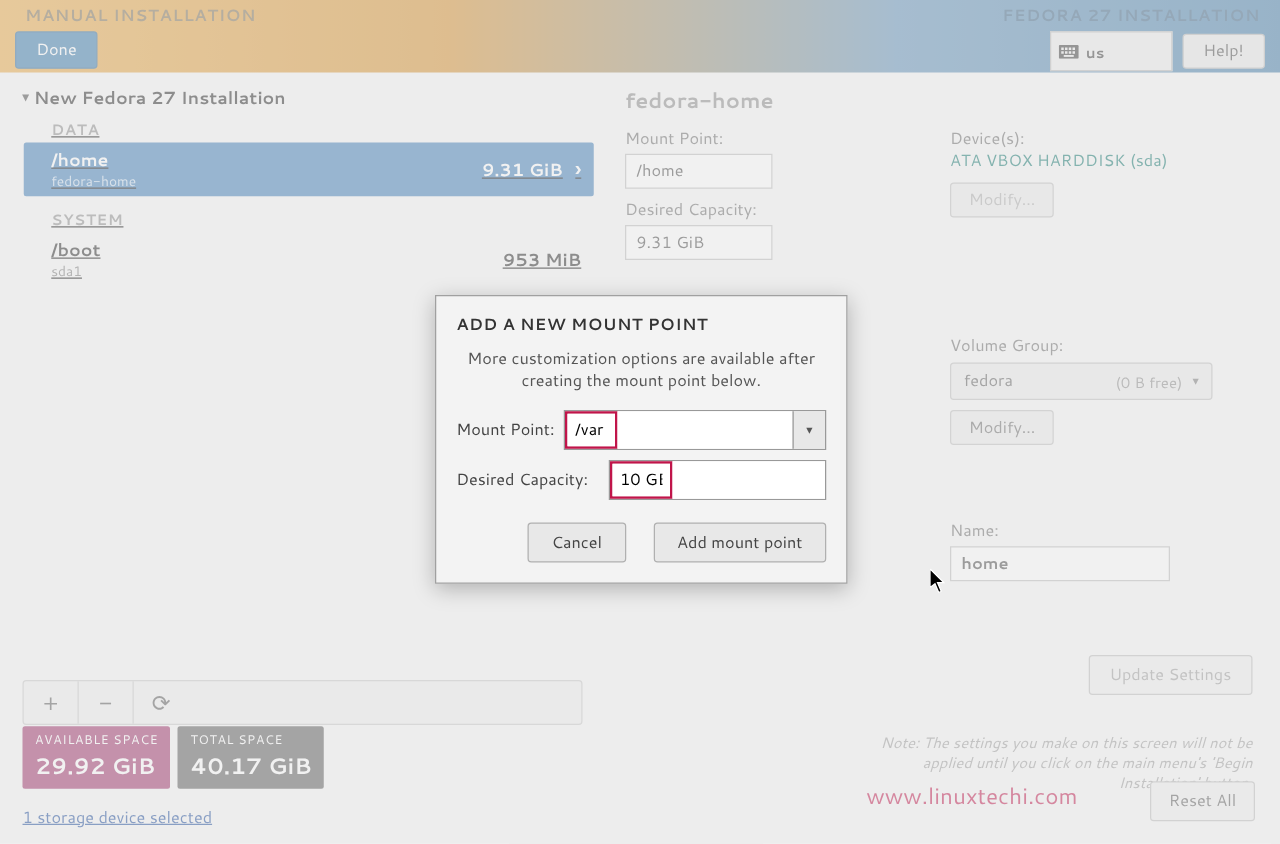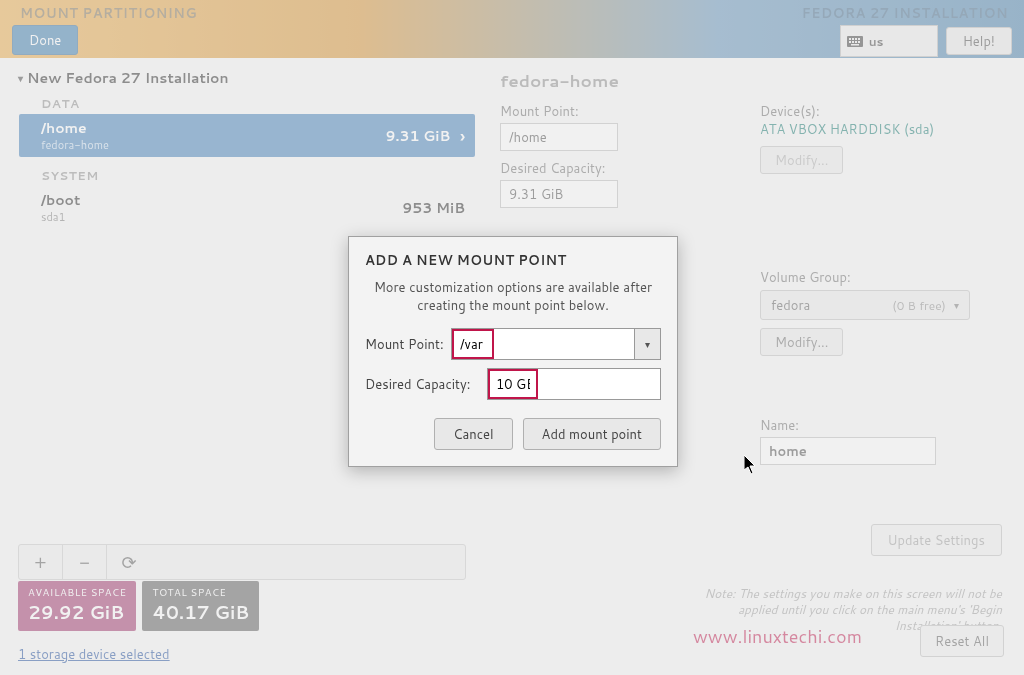--- a/index.html
+++ b/index.html
@@ -34,21 +34,21 @@
   }
 
   
   .main { display: flex; height: 522px; }
   .left-pane { width: 482px; padding: 10px 6px 0 18px; position: relative; }
   .right-pane { flex: 1; padding: 10px 22px 0 18px; position: relative; }
 
   .tree-header { display: flex; align-items: center; gap: 4px; font-weight: bold; font-size: 14px; color: #222; margin-bottom: 2px;}
   .tree-header .chev { color:#444; font-size:10px; }
 
-  .tree { border: 1px solid transparent; }
+  .tree { border: 1px solid transparent; text-decoration: underline; }
   .section-label { color: #8a8a8a; font-size: 12px; font-weight: 600; letter-spacing: 0.5px; padding: 4px 0 2px 22px;}
   .tree-item { display:flex; align-items:center; justify-content:space-between; padding: 4px 10px 4px 22px; }
   .tree-item .ti-left { display:flex; flex-direction:column; }
   .tree-item .mount { font-size: 14px; font-weight: 600; color: #222; }
   .tree-item .sub   { font-size: 11px; color: #777; margin-top: -1px;}
   .tree-item .size  { font-size: 14px; font-weight: bold; color: #222; }
   .tree-item.selected { background: #3b7ab5; color:#fff; border-radius:2px; }
   .tree-item.selected .mount, .tree-item.selected .size { color:#fff; }
   .tree-item.selected .sub { color: #c8ddf0; }
   .tree-item .arrow { color:#fff; font-size:16px; margin-left:10px; font-weight:bold; }
@@ -135,33 +135,33 @@
   .dialog .sub { font-size:13px; color:#555; text-align:center; line-height:1.35; margin-bottom:14px; padding:0 6px;}
   .dlg-row { display:flex; align-items:center; margin-bottom:8px; gap:6px;}
   .dlg-row label{ width:116px; color:#444; font-size:13px; text-align:left;}
   .dlg-row .highlight-box { border:2px solid #c0154a; padding:0; }
   .dlg-mount-field { flex:1; display:flex; border:1px solid #999; background:#fff;}
   .dlg-mount-field input{ flex:1; border:none; padding:4px 6px; font-size:13px; outline:none; }
   .dlg-mount-field .combo-btn{ width:26px; border-left:1px solid #999; background:#e8e8e8;
     display:flex; align-items:center; justify-content:center; font-size:10px; color:#555;}
   .dlg-cap-field { flex:1; border:1px solid #999; background:#fff; }
   .dlg-cap-field input { width:100%; border:none; padding:4px 6px; font-size:13px; outline:none;}
-  .dlg-buttons { display:flex; justify-content:flex-end; gap:10px; margin-top:18px;}
+  .dlg-buttons { display:flex; justify-content:flex-end; gap:22px; margin-top:18px;}
   .dlg-buttons button { background:#e8e8e8; border:1px solid #b0b0b0; padding:6px 18px;
     font-size:13px; color:#444; border-radius:3px; cursor:pointer;}
 
   
   .cursor { position:absolute; left:744px; top:455px; z-index:60; }
 </style>
 </head>
 <body>
 
 <div class="topbar">
   <div class="left">
-    <div class="title-left">MOUNT PARTITIONING</div>
+    <div class="title-left">MANUAL INSTALLATION</div>
     <div class="top-buttons-row">
       <button class="btn-done">Done</button>
     </div>
   </div>
   <div class="right" style="align-items:flex-end;">
     <div class="title-right">FEDORA 27 INSTALLATION</div>
     <div class="top-buttons-row">
       <div class="keyboard-box">
         <span class="kb-icon">
           <svg width="16" height="11" viewBox="0 0 16 11">

